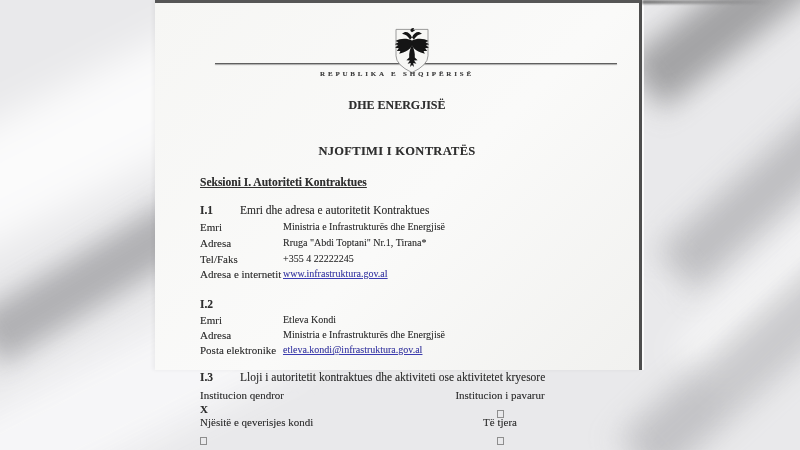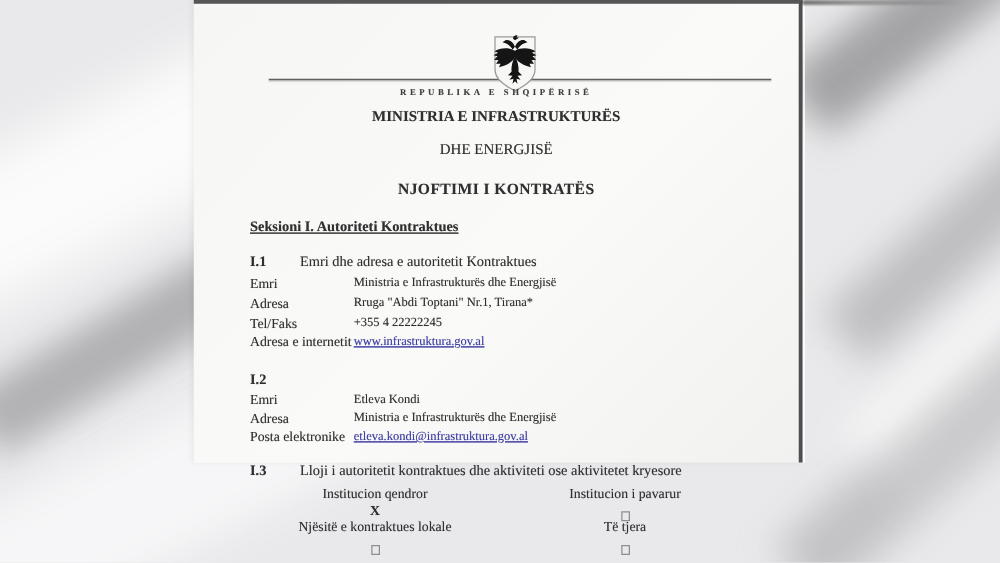--- a/index.html
+++ b/index.html
@@ -34,32 +34,32 @@
 
   .abs { position:absolute; white-space:nowrap; }
   .centered { left:0; width:100%; text-align:center; }
 
   .rule { position:absolute; top:60px; left:60px; width:402px; height:1px;
           background:#5f5f5f; box-shadow:0 1px 1px rgba(90,90,90,0.55); }
   .emblem { position:absolute; left:237px; top:24px; width:40px; height:48px; }
 
   .caption   { top:67px;  font-size:7px;  font-weight:bold; letter-spacing:2.8px; color:#3d3d3d; }
   .hdr1      { top:83px;  font-size:12px;   font-weight:bold; }
-  .hdr2      { top:109px;  font-size:12px;   font-weight:normal; }
+  .hdr2      { top:95px;  font-size:12px;   font-weight:bold; }
   .hdr3      { top:107px; font-size:11px;   font-weight:bold; letter-spacing:0.2px; }
   .doc-title { top:141px; font-size:12.5px; font-weight:bold; letter-spacing:0.3px; }
   .section-h { top:173px; left:45px; font-size:11.5px; font-weight:bold; text-decoration:underline; }
 
   .sub-num  { left:45px; font-size:11.5px; font-weight:bold; }
   .sub-head { left:85px; font-size:11.5px; font-weight:normal; }
   .f-label  { left:45px;  font-size:11px; }
   .f-value  { left:128px; font-size:10px; }
   .doc-link { color:#3b3bb2; text-decoration:underline; cursor:pointer; }
 
-  .opt-col1 { left:45px;  width:200px; text-align:center; }
+  .opt-col1 { left:45px;  width:200px; }
   .opt-col2 { left:245px; width:200px; text-align:center; }
   .opt-label { font-size:11px; }
   .opt-mark  { font-size:11px; font-weight:bold; }
   .checkbox { display:inline-block; width:7px; height:8px; border:1px solid #8e8e8e; background:transparent; }
 </style>
 </head>
 <body>
 
 <div class="streak streak-a"></div>
 <div class="streak streak-b"></div>
@@ -79,21 +79,20 @@
     <g fill="#151515">
       <path d="M46 10 C46 5 50 2 55 3 L53 7 L58 8 L50 13 Z"></path>
       <path d="M50 26 C46 16 38 11 31 13 L25 17 L31 19 C37 21 43 27 45 32 Z"></path>
       <path d="M50 26 C54 16 62 11 69 13 L75 17 L69 19 C63 21 57 27 55 32 Z"></path>
       <path d="M50 34 C38 27 20 28 9 35 L16 38 L7 43 L15 45 L8 52 L17 53 L12 60 L21 60 L18 67 L28 64 C36 61 44 56 48 50 L50 46 L52 50 C56 56 64 61 72 64 L82 67 L79 60 L88 60 L83 53 L92 52 L85 45 L93 43 L84 38 L91 35 C80 28 62 27 50 34 Z"></path>
       <path d="M50 44 C45 54 42 66 43 76 L36 83 L45 84 L39 92 L47 90 L45 100 L50 95 L55 100 L53 90 L61 92 L55 84 L64 83 L57 76 C58 66 55 54 50 44 Z"></path>
     </g>
   </svg>
 
   <div class="abs centered caption">REPUBLIKA E SHQIPËRISË</div>
-  <div class="abs centered hdr1">MINISTRIA E INFRASTRUKTURËS</div>
   <div class="abs centered hdr2">DHE ENERGJISË</div>
 
   <div class="abs centered doc-title">NJOFTIMI I KONTRATËS</div>
 
   <div class="abs section-h">Seksioni I. Autoriteti Kontraktues</div>
 
   <div class="abs sub-num" style="top:201px">I.1</div>
   <div class="abs sub-head" style="top:201px">Emri dhe adresa e autoritetit Kontraktues</div>
 
   <div class="abs f-label" style="top:218px">Emri</div>
@@ -121,19 +120,19 @@
 
   <div class="abs sub-num" style="top:368px">I.3</div>
   <div class="abs sub-head" style="top:368px">Lloji i autoritetit kontraktues dhe aktiviteti ose aktivitetet kryesore</div>
 
   <div class="abs opt-col1 opt-label" style="top:386px">Institucion qendror</div>
   <div class="abs opt-col2 opt-label" style="top:386px">Institucion i pavarur</div>
 
   <div class="abs opt-col1 opt-mark" style="top:400px">X</div>
   <div class="abs opt-col2" style="top:401px"><span class="checkbox"></span></div>
 
-  <div class="abs opt-col1 opt-label" style="top:413px">Njësitë e kontraktues lokale</div>
+  <div class="abs opt-col1 opt-label" style="top:413px">Njësitë e qeverisjes kondi</div>
   <div class="abs opt-col2 opt-label" style="top:413px">Të tjera</div>
 
   <div class="abs opt-col1" style="top:428px"><span class="checkbox"></span></div>
   <div class="abs opt-col2" style="top:428px"><span class="checkbox"></span></div>
 
 </div>
 
 </body></html>

